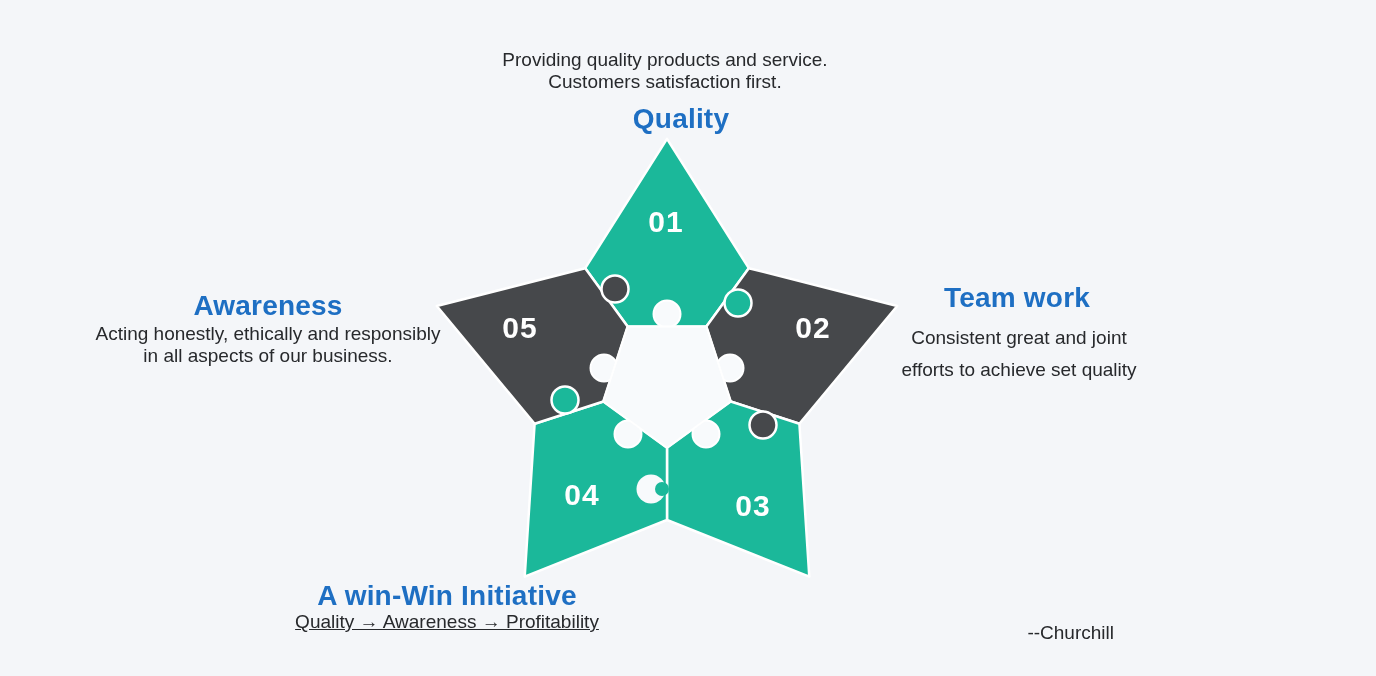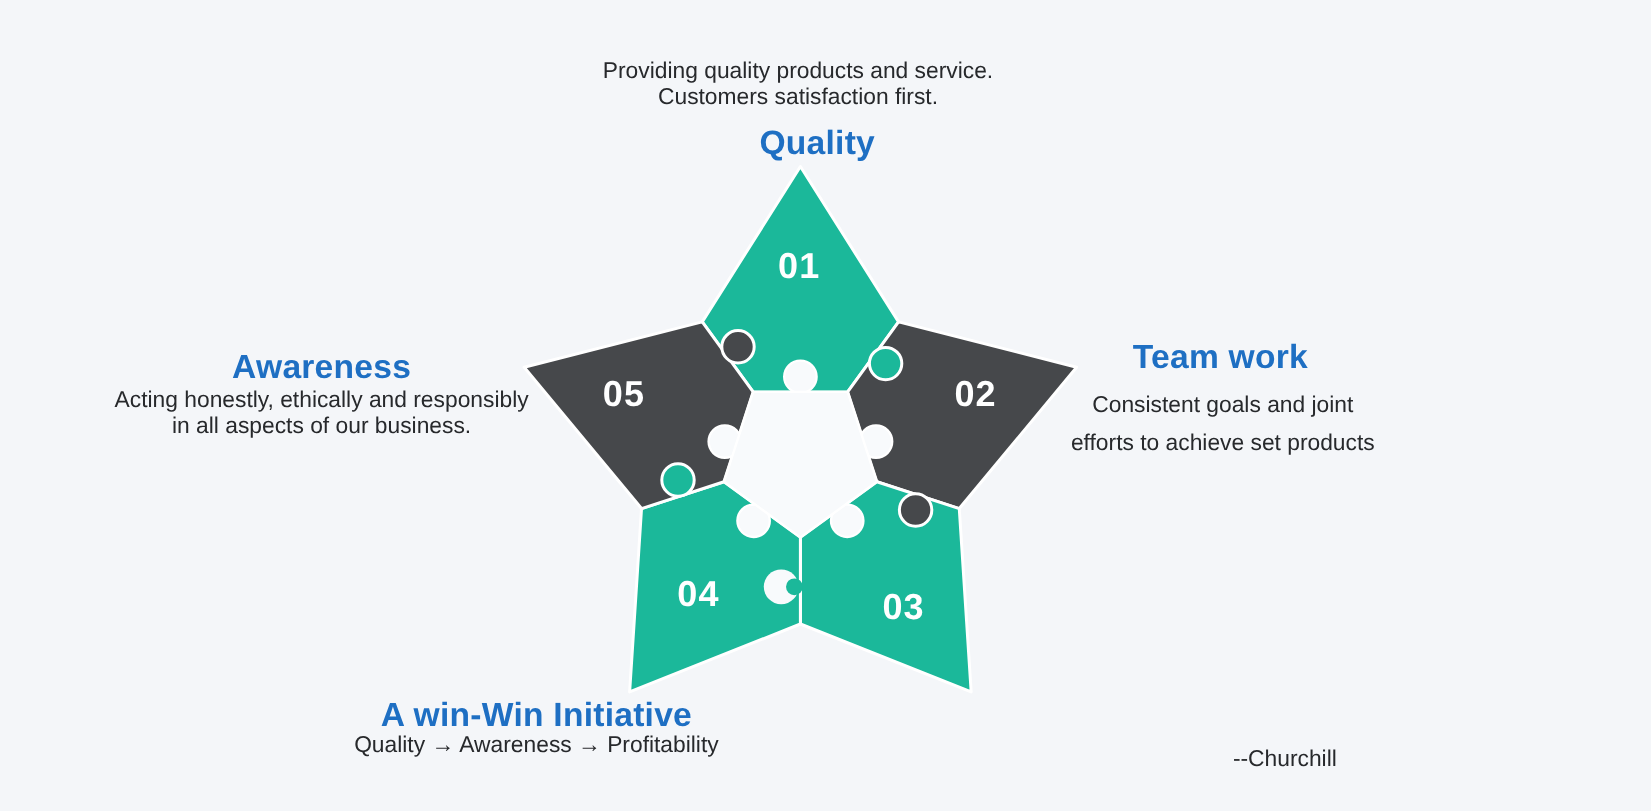--- a/index.html
+++ b/index.html
@@ -63,30 +63,30 @@
   </svg>
 
   <div class="tb body-text" style="left:665px; top:49px;">
     <div>Providing quality products and service.</div>
     <div>Customers satisfaction first.</div>
   </div>
   <div class="tb heading" style="left:665px; top:103px;margin-left:16px;">Quality</div>
 
   <div class="tb heading" style="left:1017px; top:282px;text-align:center;">Team work</div>
   <div class="tb body-text body-wide" style="left:1019px; top:322px;">
-    <div>Consistent goals and joint</div>
-    <div>efforts to achieve set products</div>
+    <div>Consistent great and joint</div>
+    <div>efforts to achieve set quality</div>
   </div>
 
   <div class="tb heading" style="left:268px; top:290px;">Awareness</div>
   <div class="tb heading" style="left:447px; top:580px;">A win-Win Initiative</div>
 
   <div class="tb body-text" style="left:268px; top:323px;">
     <div>Acting honestly, ethically and responsibly</div>
     <div>in all aspects of our business.</div>
   </div>
-  <div class="tb body-text" style="left:447px; top:611px;">Quality → Awareness → Profitability</div>
+  <div class="tb body-text" style="left:447px; top:611px;text-decoration:underline;">Quality → Awareness → Profitability</div>
 
   <div class="tb body-text quote-block" style="left:898px; top:617px; width:432px;">
     <div class="align-right">--Churchill</div>
   </div>
 
 </div>
 
 </body></html>

